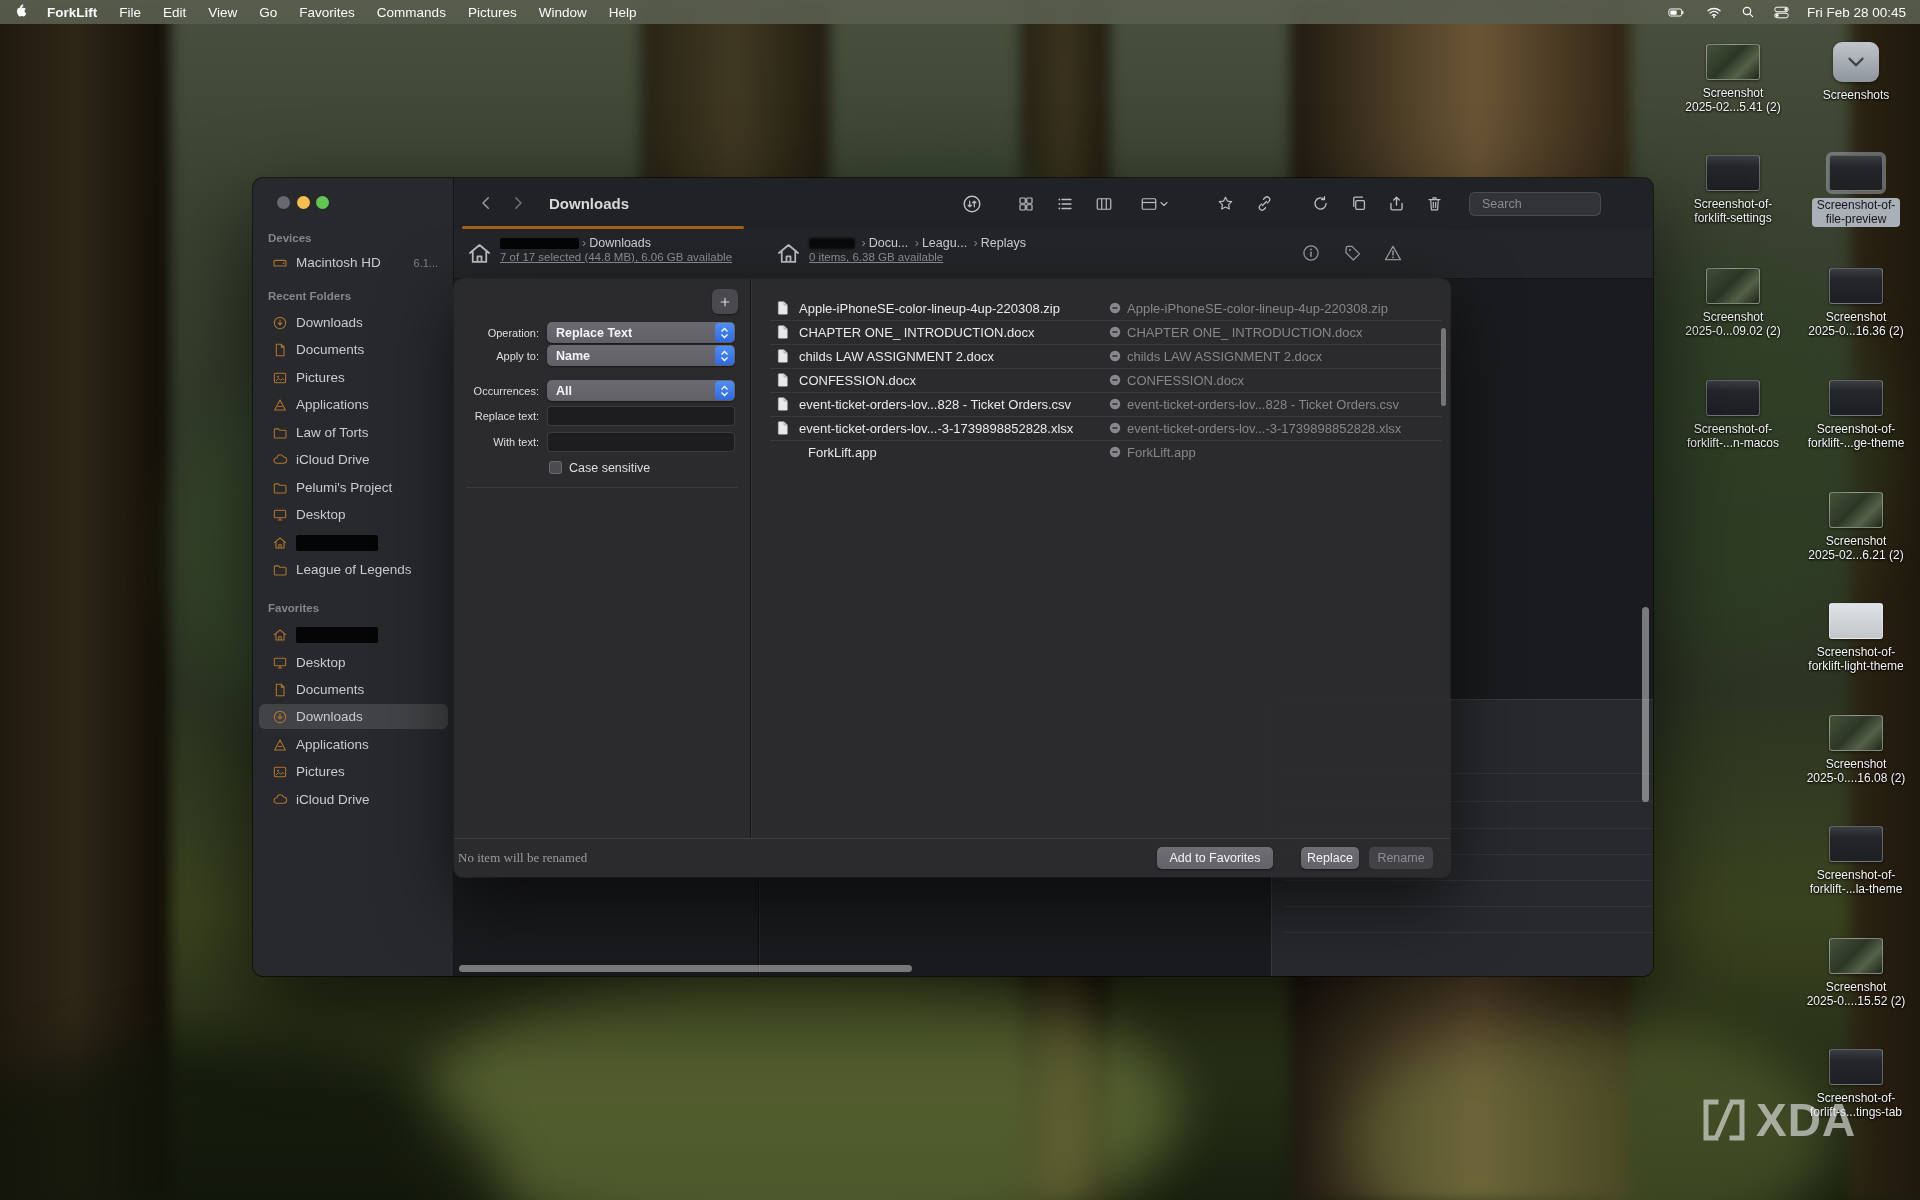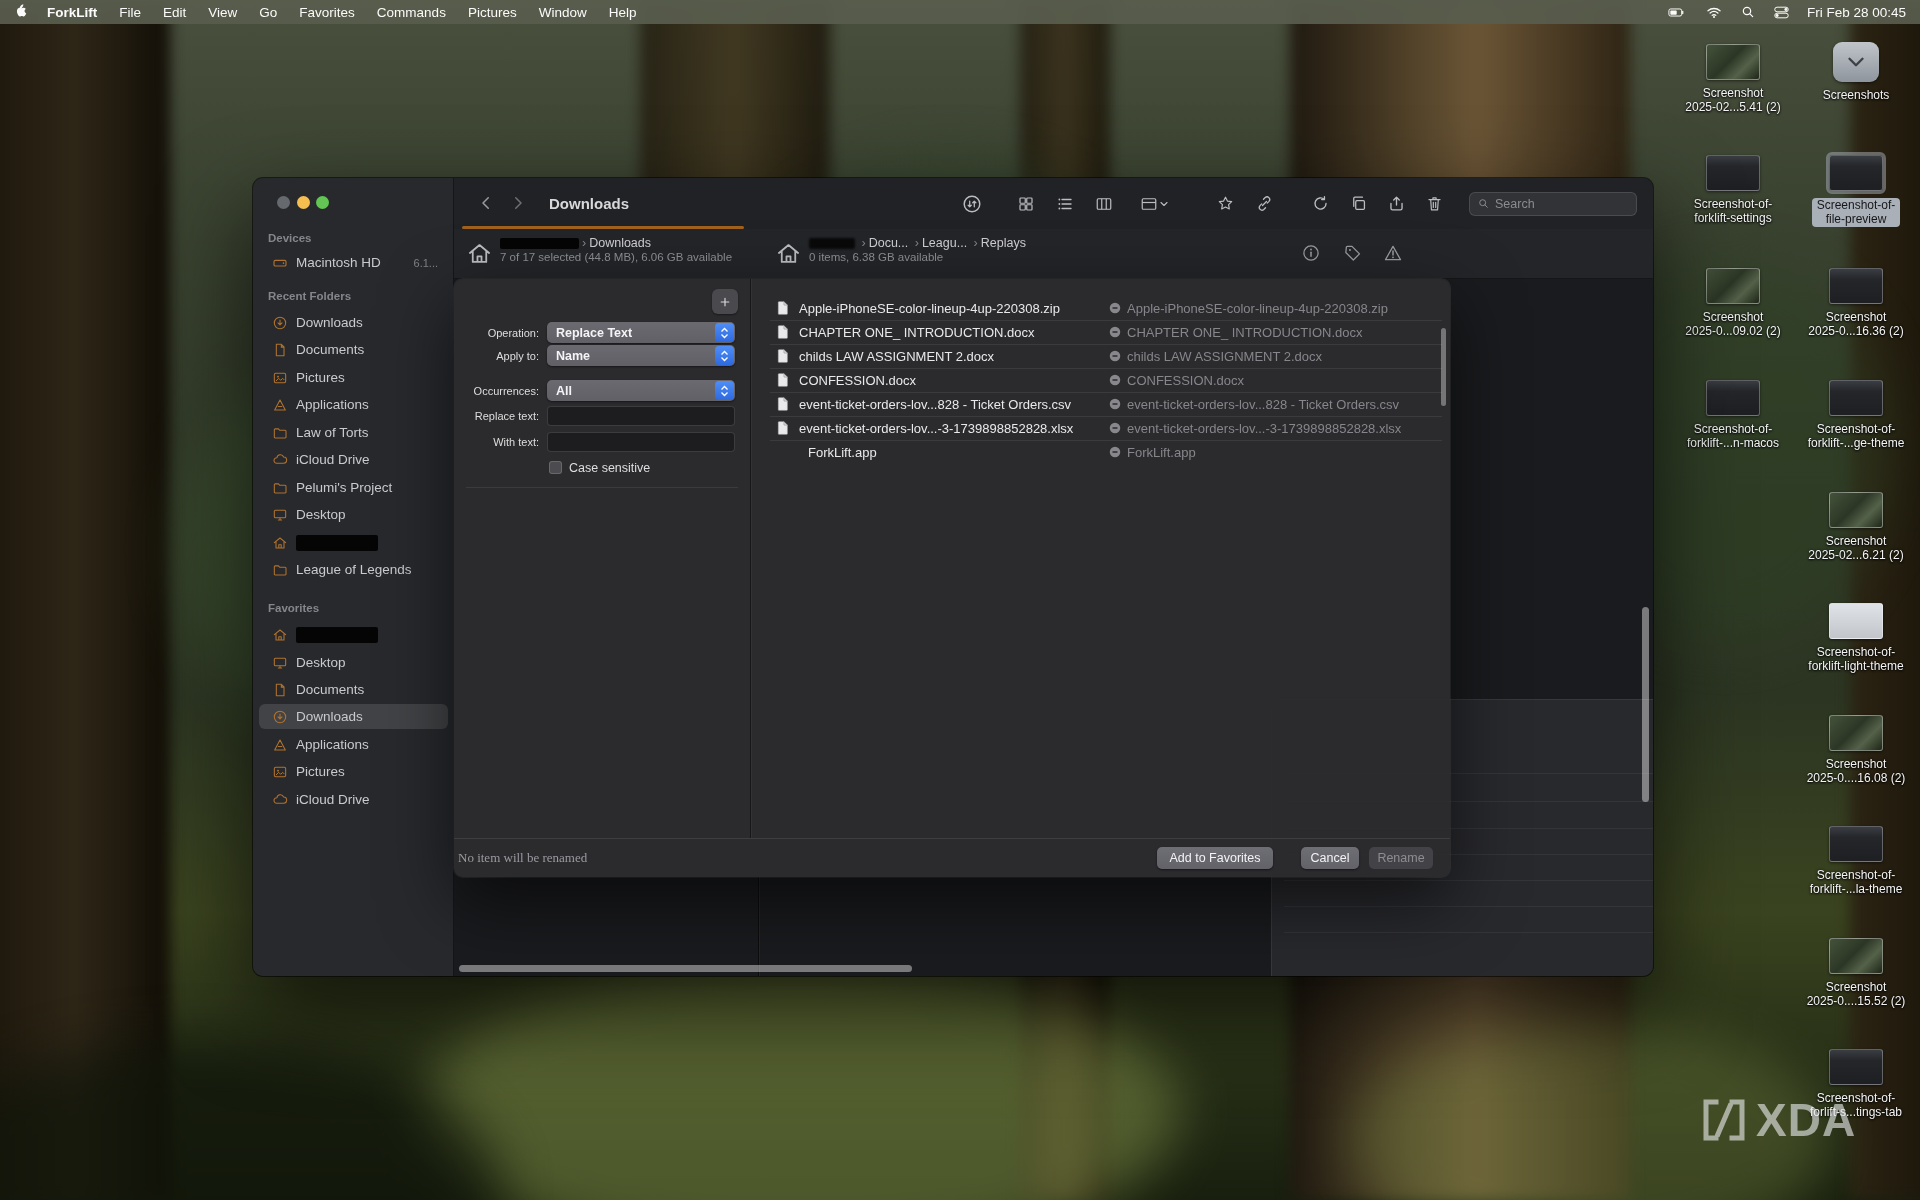--- a/index.html
+++ b/index.html
@@ -61,33 +61,33 @@
   .srow .sdetail { margin-left:auto; margin-right:10px; font-size:11px; color:#808186; }
   .redact { background:#050505; border-radius:2px; display:inline-block; }
 
   #tabbar { position:absolute; left:201px; top:0; width:1199px; height:51px;
             background:#202225; border-radius:0 10px 0 0; display:flex; align-items:center; }
   .navbtn { color:#9b9ca0; margin-top:2px; }
   #tabtitle { font-size:15px; font-weight:bold; color:#d8d8db; margin-left:22px; }
   #activebar { position:absolute; left:209px; top:48px; width:282px; height:3px; background:#a0611d; border-radius:2px; }
   .tbicon { width:26px; height:26px; display:flex; align-items:center; justify-content:center; }
   .tbicon svg { stroke:#bcbdc1; display:block; }
-  #searchbox { width:168px; height:24px; background:rgba(255,255,255,.08);
+  #searchbox { width:132px; height:24px; background:rgba(255,255,255,.08);
                border:1px solid rgba(255,255,255,.12); border-radius:6px;
                display:flex; align-items:center; padding:0 7px; gap:5px; }
   #searchbox input { background:transparent; border:none; outline:none; width:120px;
                      color:#d5d5d8; font-size:12.5px; font-family:inherit; }
   #searchbox input::placeholder { color:#8b8c90; }
 
   .pathbar { position:absolute; top:51px; height:50px; background:#232528;
              border-bottom:1px solid rgba(0,0,0,.4); }
   .homeic svg { stroke:#bcbdc1; }
   .crumb { font-size:12.5px; color:#cfcfd3; }
   .crumb .sep { color:#85868b; padding:0 3px; }
-  .pstatus { font-size:11.5px; color:#8e8f94; line-height:14px; }
+  .pstatus { font-size:11.5px; color:#8e8f94; line-height:14px;text-decoration:underline; }
 
   #panes { position:absolute; left:201px; top:101px; width:1199px; height:697px;
            background:#1a1b1e; border-radius:0 0 10px 0; overflow:hidden; }
   #panediv { position:absolute; left:304px; top:0; width:1px; height:697px; background:rgba(0,0,0,.5);
              box-shadow:1px 0 0 rgba(255,255,255,.05); }
 
   
   #infopanel { position:absolute; left:817px; top:420px; width:563px; height:372px;
                background:#28292d; border:1px solid rgba(255,255,255,.07); border-radius:9px; }
   .iprow { position:absolute; left:12px; right:12px; height:26px; display:flex; align-items:center;
@@ -853,16 +853,16 @@
           <circle cx="12" cy="12" r="9" fill="#87878c"></circle>
           <rect x="7.5" y="10.9" width="9" height="2.2" rx="1" fill="#2c2c2f"></rect>
         </svg></span>
     <span class="oldname">ForkLift.app</span>
   </div>
   <div id="listscroll"></div>
 
   <div id="dfooter">
     <span id="dstatus">No item will be renamed</span>
     <div class="dbtn" style="margin-left:auto;width:116px;">Add to Favorites</div>
-    <div class="dbtn" style="margin-left:28px;width:58px;">Cancel</div>
+    <div class="dbtn" style="margin-left:28px;width:58px;">Replace</div>
     <div class="dbtn disabled" style="margin-left:10px;width:64px;margin-right:17px;">Rename</div>
   </div>
 </div>
 
 </body></html>

